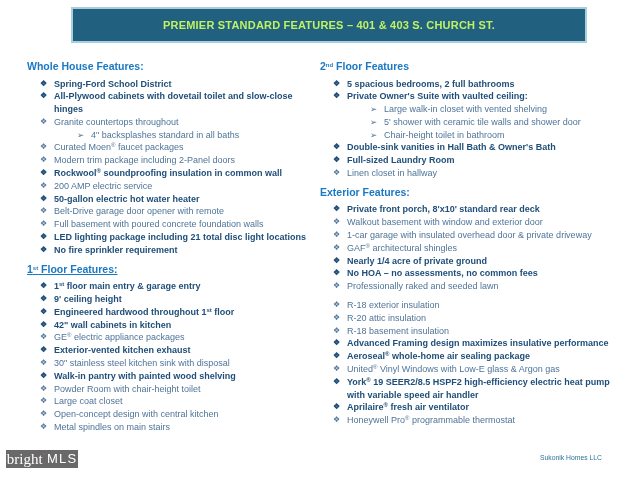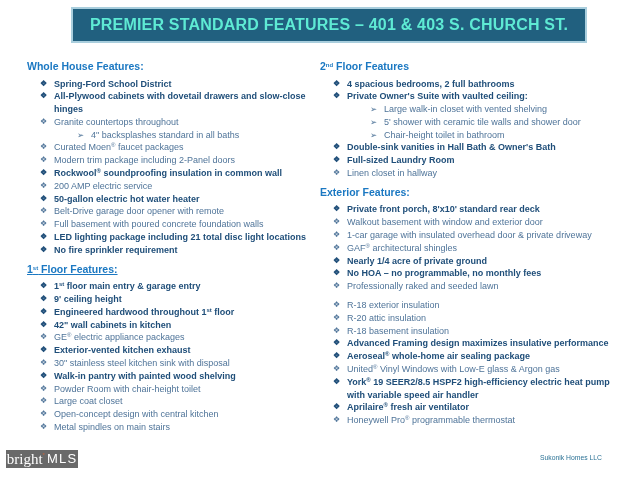--- a/index.html
+++ b/index.html
@@ -7,21 +7,21 @@
     position:relative;width:621px;height:480px;background:#ffffff;
     font-family:"Liberation Sans",sans-serif;overflow:hidden;
   }
   .header-bar{
     position:absolute;left:71px;top:7px;width:512px;height:32px;
     background:var(--header-bg,#21607f);
     border:2px solid var(--header-border,#a9cedd);
     display:flex;align-items:center;justify-content:center;
   }
   .header-title{
-    color:#5eead4;font-weight:bold;font-size:16px;letter-spacing:.2px;white-space:nowrap;text-align:center;
+    color:#bef264;font-weight:bold;font-size:11px;letter-spacing:.2px;white-space:nowrap;text-align:center;
   }
   .col{position:absolute;top:60px;}
   .col-left{left:27px;width:292px;}
   .col-right{left:320px;width:296px;}
   .section{margin:0 0 0 0;}
   .section + .section{margin-top:6px;}
   .sec-title{
     color:var(--heading,#1b78c2);font-weight:bold;font-size:10.5px;
     line-height:13.5px;margin-bottom:4px;white-space:nowrap;
   }
@@ -60,21 +60,21 @@
 
   <div class="col col-left">
       <div class="section">
         <div class="sec-title">Whole House Features:</div>
         <div class="item bold">
           <span class="bullet">❖</span>
           <span class="txt">Spring-Ford School District</span>
         </div>
         <div class="item bold">
           <span class="bullet">❖</span>
-          <span class="txt">All-Plywood cabinets with dovetail drawers and slow-close hinges</span>
+          <span class="txt">All-Plywood cabinets with dovetail toilet and slow-close hinges</span>
         </div>
         <div class="item">
           <span class="bullet">❖</span>
           <span class="txt">Granite countertops throughout</span>
         </div>
         <div class="item lvl2">
           <span class="bullet">➢</span>
           <span class="txt">4" backsplashes standard in all baths</span>
         </div>
         <div class="item">
@@ -164,21 +164,21 @@
           <span class="bullet">❖</span>
           <span class="txt">Metal spindles on main stairs</span>
         </div>
       </div>
     </div>
   <div class="col col-right">
       <div class="section">
         <div class="sec-title">2<sup>nd</sup> Floor Features</div>
         <div class="item bold">
           <span class="bullet">❖</span>
-          <span class="txt">4 spacious bedrooms, 2 full bathrooms</span>
+          <span class="txt">5 spacious bedrooms, 2 full bathrooms</span>
         </div>
         <div class="item bold">
           <span class="bullet">❖</span>
           <span class="txt">Private Owner's Suite with vaulted ceiling:</span>
         </div>
         <div class="item lvl2">
           <span class="bullet">➢</span>
           <span class="txt">Large walk-in closet with vented shelving</span>
         </div>
         <div class="item lvl2">
@@ -219,21 +219,21 @@
         <div class="item">
           <span class="bullet">❖</span>
           <span class="txt">GAF<sup>®</sup> architectural shingles</span>
         </div>
         <div class="item bold">
           <span class="bullet">❖</span>
           <span class="txt">Nearly 1/4 acre of private ground</span>
         </div>
         <div class="item bold">
           <span class="bullet">❖</span>
-          <span class="txt">No HOA – no programmable, no monthly fees</span>
+          <span class="txt">No HOA – no assessments, no common fees</span>
         </div>
         <div class="item">
           <span class="bullet">❖</span>
           <span class="txt">Professionally raked and seeded lawn</span>
         </div>
       </div>
       <div class="section">
         <div class="item">
           <span class="bullet">❖</span>
           <span class="txt">R-18 exterior insulation</span>

